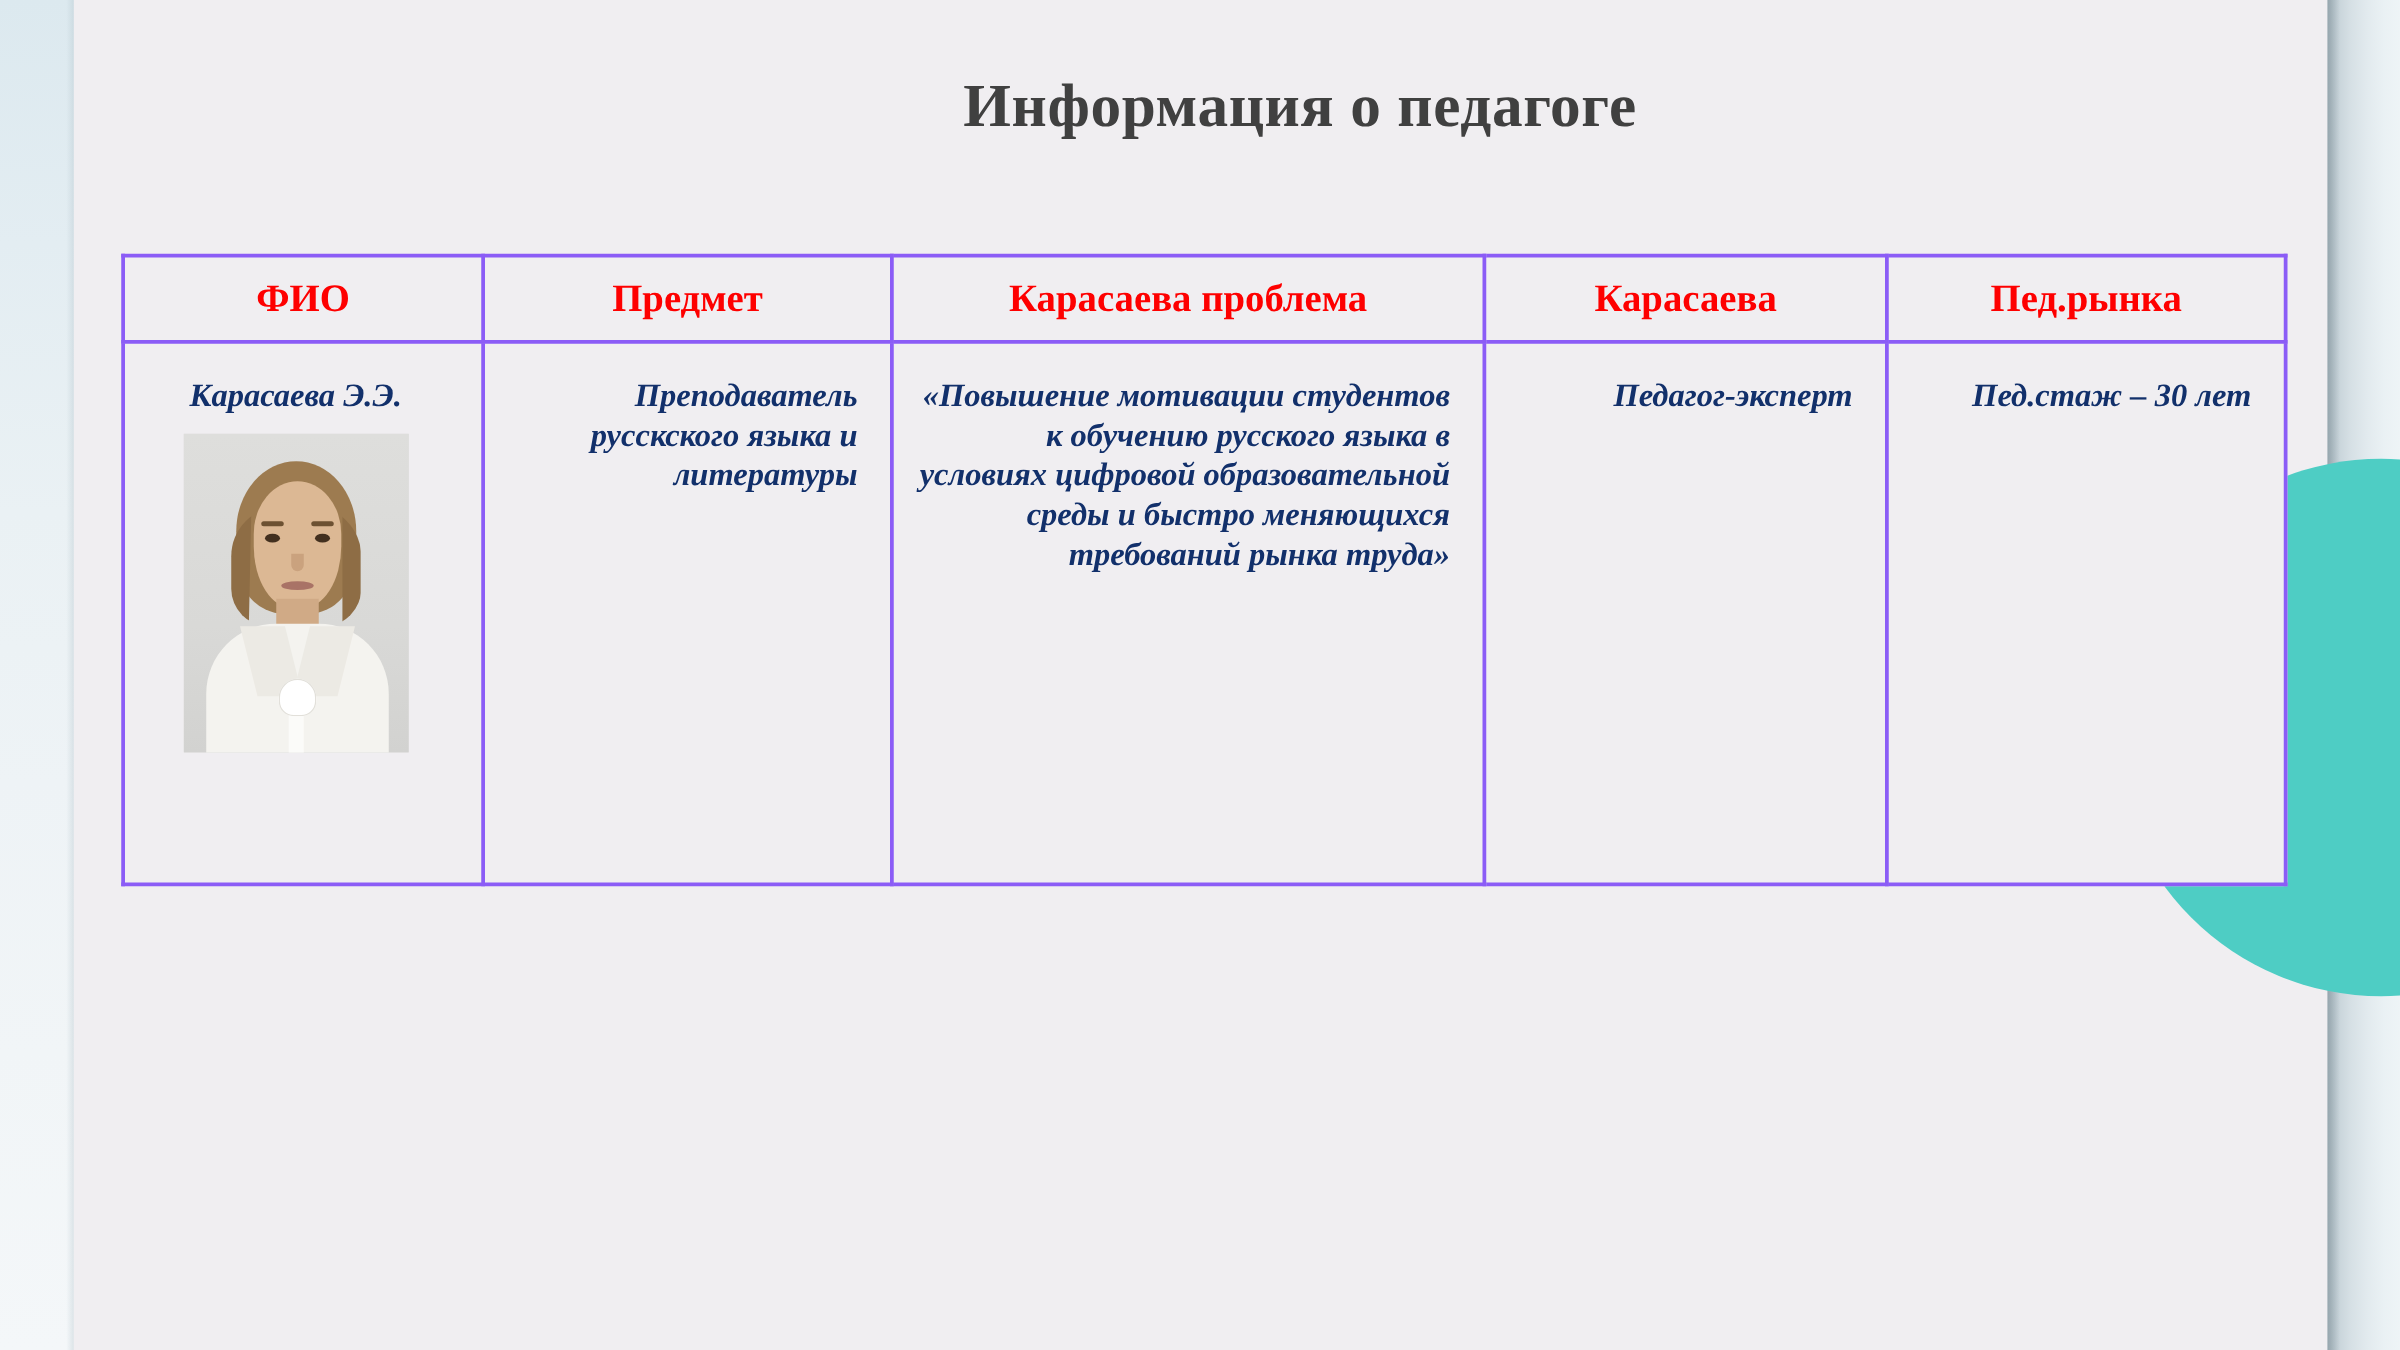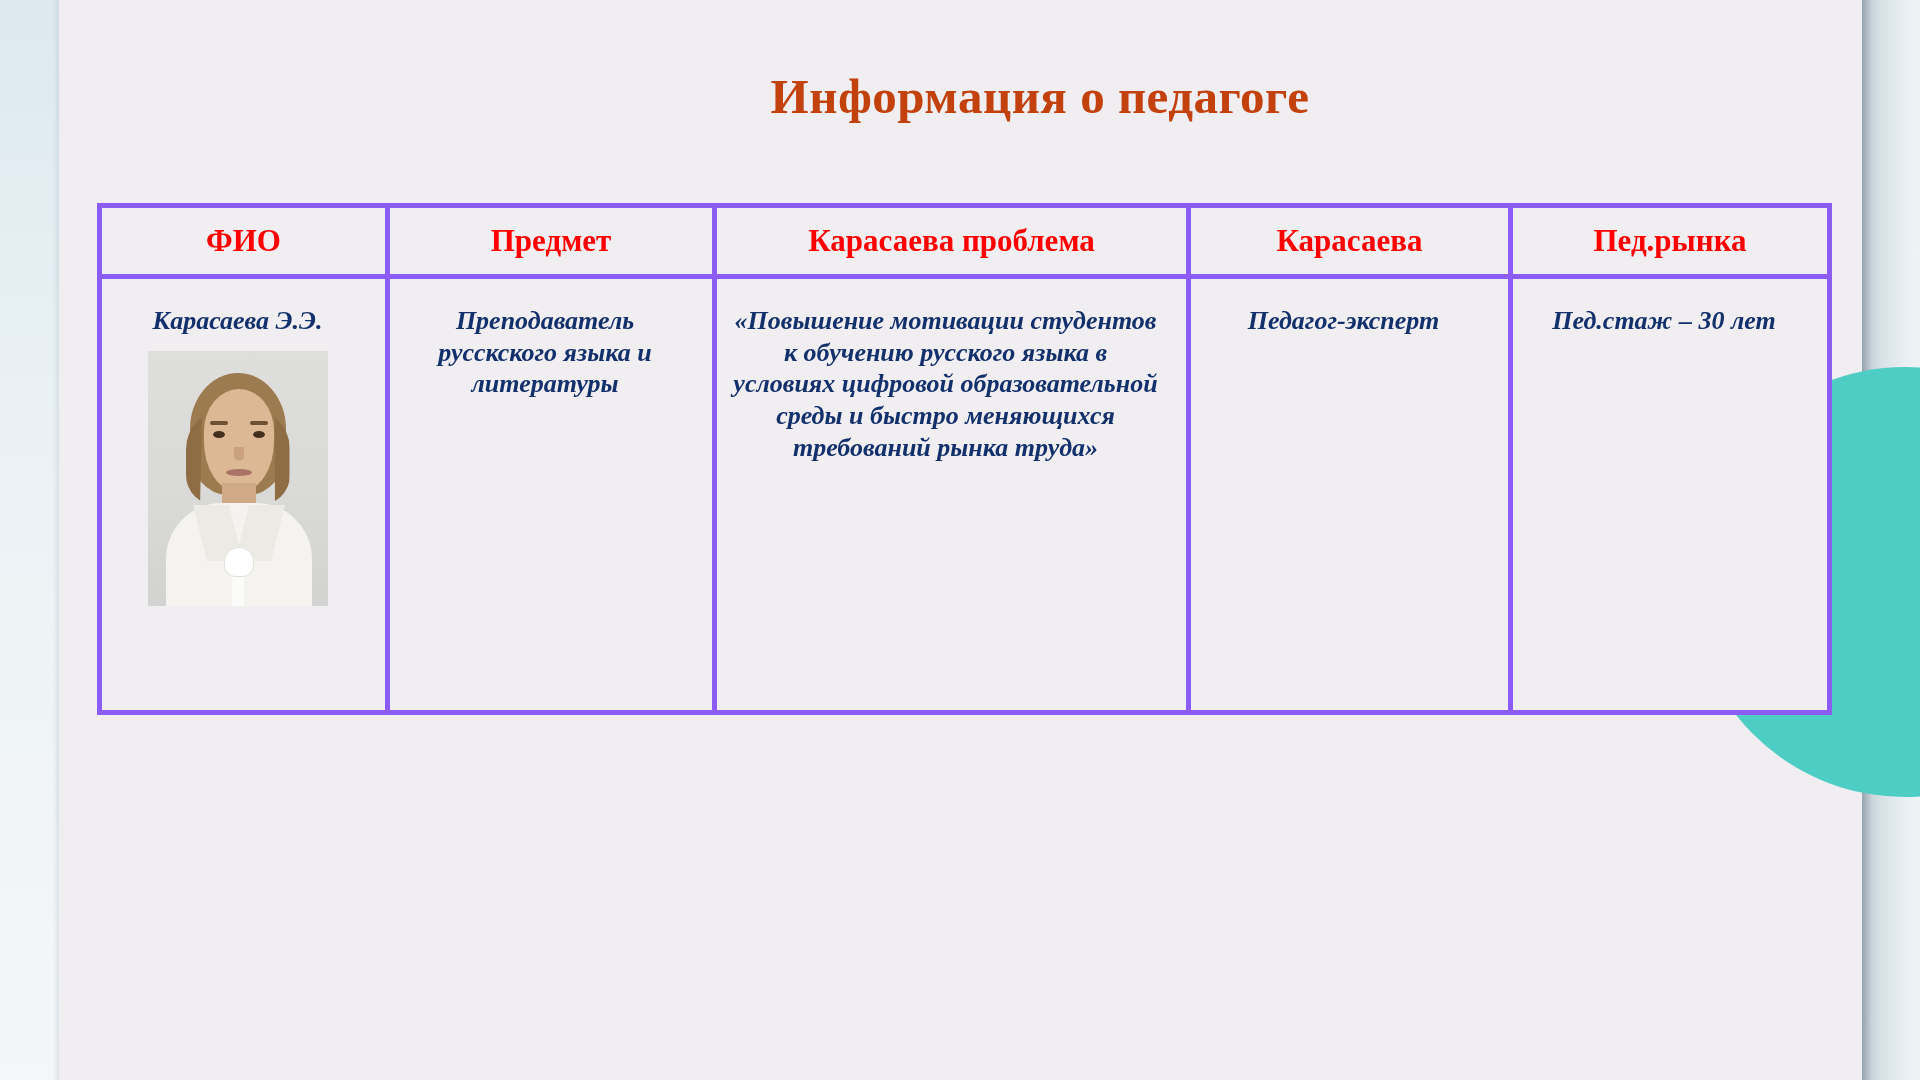--- a/index.html
+++ b/index.html
@@ -81,44 +81,44 @@
     left: 1716px;
     top: 505px;
     width: 118px;
     height: 118px;
   }
 
   
   .slide-title {
     position: absolute;
     left: 0;
-    top: 68px;
+    top: 56px;
     width: 1862px;
     text-align: center;
-    color: #c2410c;
+    color: #404040;
     font-family: "Liberation Serif", serif;
     font-weight: 700;
     font-size: 49px;
     letter-spacing: .5px;
   }
   .slide-title span { display:inline-block; margin-left: 218px; }
 
   
   .info-table {
     position: absolute;
     left: 97px;
     top: 203px;
     width: 1730px;
     border-collapse: collapse;
     table-layout: fixed;
     background: #f0eef1;
   }
   .info-table th,
   .info-table td {
-    border: 5px solid #8b5cf6;
+    border: 3px solid #8b5cf6;
     vertical-align: top;
     background: #f0eef1;
   }
   .info-table thead th {
     height: 58px;
     text-align: center;
     vertical-align: middle;
     color: #fe0000;
     font-family: "Liberation Serif", serif;
     font-weight: 700;
@@ -234,21 +234,21 @@
   }
   .p-tie {
     position:absolute; left: 84px; top: 220px;
     width: 12px; height: 40px;
     background: #fbfbf9;
   }
 
   td.cell-subject,
   td.cell-problem,
   td.cell-cat,
-  td.cell-exp { text-align: center; }
+  td.cell-exp { text-align: right; }
 
   td.cell-subject { padding-left: 16px; }
   td.cell-problem { padding-left: 18px; }
   td.cell-cat     { padding-left: 18px; }
   td.cell-exp     { padding-left: 18px; }
 </style>
 </head>
 <body>
 
 <div id="stage">

